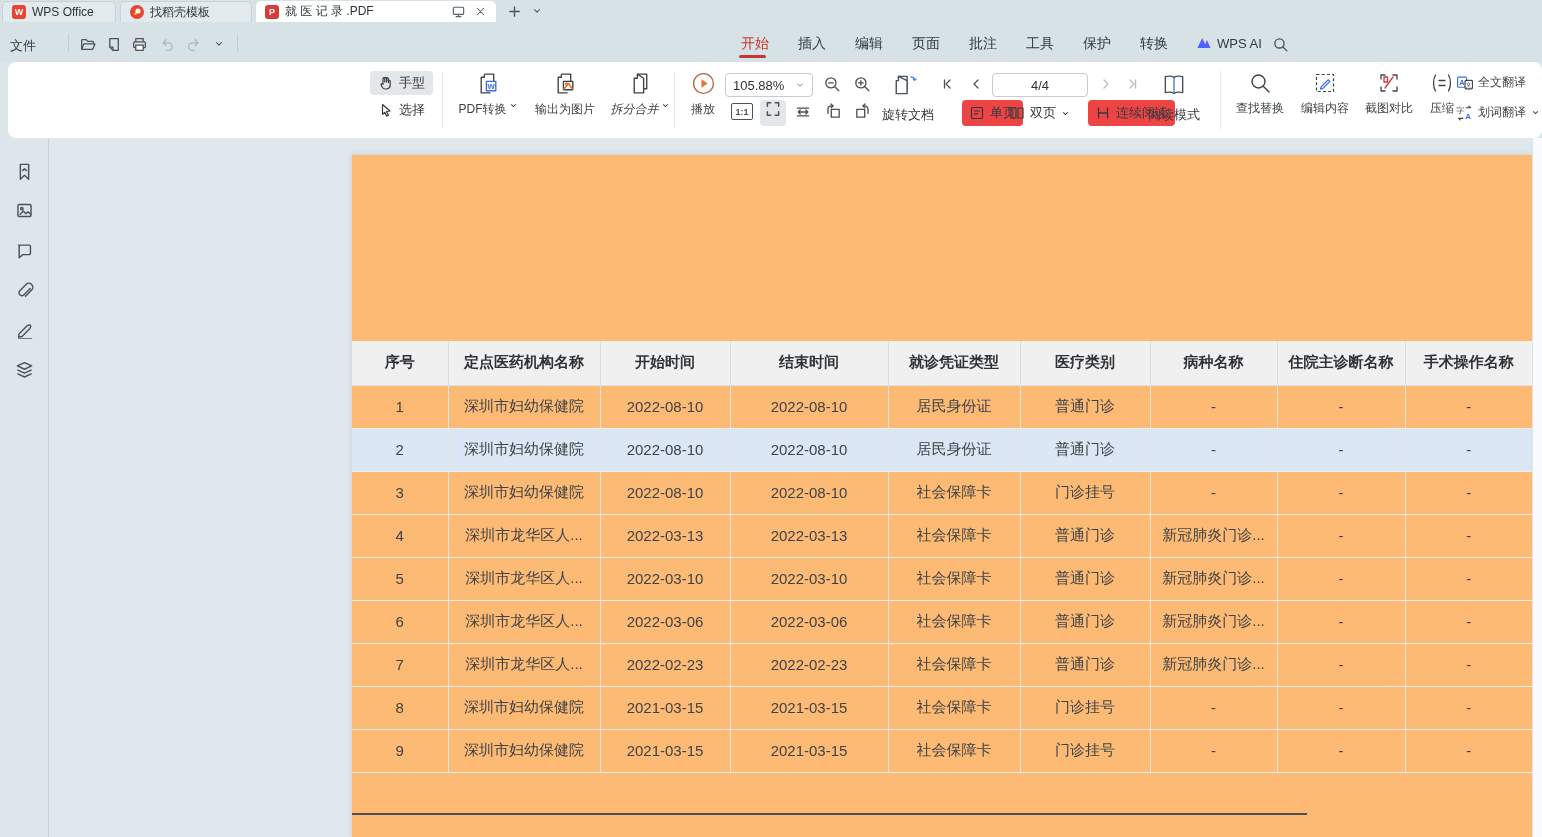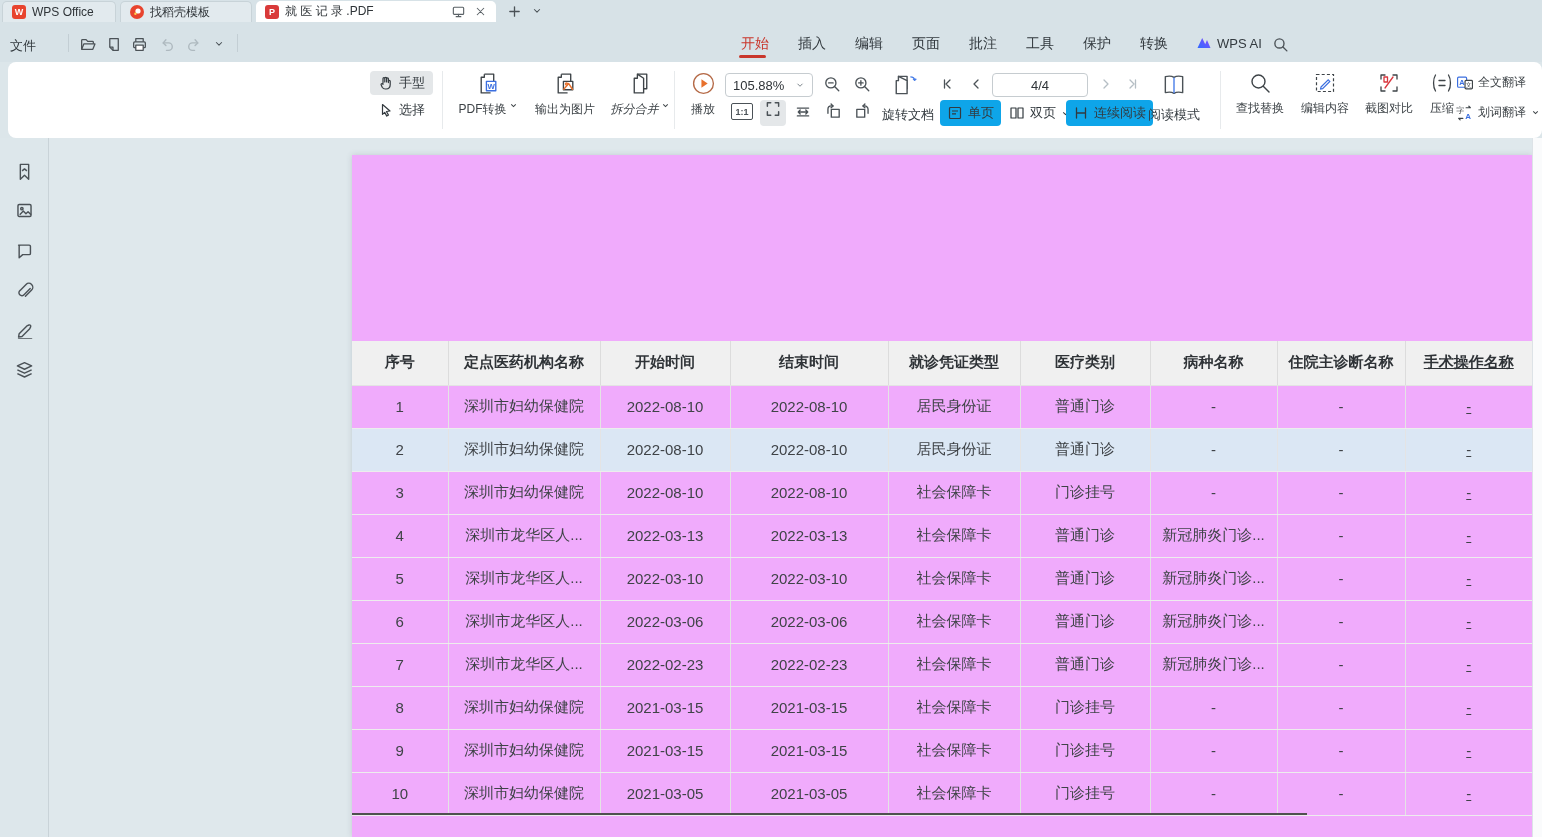--- a/index.html
+++ b/index.html
@@ -37,38 +37,38 @@
             justify-content:flex-start; gap:5px; padding-top:3px; font-size:12px; color:#3d4347; border-radius:4px; }
   .bigbtn .lbl { display:flex; gap:2px; white-space:nowrap; }
   .combo { position:absolute; display:flex; align-items:center; justify-content:space-between; background:#fff;
            border:1px solid #c6ccd0; border-radius:4px; font-size:13px; color:#2f3438; padding:0 7px; }
   .iconbtn { position:absolute; display:flex; justify-content:center; color:#4b5257; border-radius:4px; }
   .iconbtn.selected { background:#e4e7e9; }
   .iconbtn.disabled { color:#b5bec4; }
   .tb-label { position:absolute; font-size:13px; color:#333a3f; white-space:nowrap; }
   .toggle { position:absolute; top:38px; height:26px; display:flex; align-items:center; gap:5px; padding:0 7px;
             font-size:13px; color:#333a3f; border-radius:4px; white-space:nowrap; }
-  .toggle.selected { background:#0ea5e9; }
+  .toggle.selected { background:#ef4444;margin-left:22px; }
   .one2one { width:22px; height:17px; border:1.4px solid #4b5257; border-radius:2px; font-size:9px; font-weight:bold;
              color:#4b5257; display:flex; align-items:center; justify-content:center; letter-spacing:0; }
 
   
   #sidebar { left:0; top:138px; width:49px; height:699px; background:#dde7eb; border-right:1px solid #c9d3d8; }
   .side-ic { position:absolute; left:13px; width:22px; height:22px; color:#4b5257; display:flex; align-items:center; justify-content:center; }
 
   
   #content { left:49px; top:138px; width:1483px; height:699px; background:#dfe8ec; }
-  #page { position:absolute; left:303px; top:17px; width:1180px; height:682px; background:#f0abfc; box-shadow:0 0 6px rgba(60,80,90,.18); }
+  #page { position:absolute; left:303px; top:17px; width:1180px; height:682px; background:#fdba74; box-shadow:0 0 6px rgba(60,80,90,.18); }
   #vscroll { left:1532px; top:138px; width:10px; height:699px; background:#fafbfc; border-left:1px solid #dde3e7; }
 
   
   table.rec { position:absolute; left:0; top:186px; width:1180px; border-collapse:collapse; table-layout:fixed; font-size:15px; color:#3f4347; }
   table.rec th { height:44px; background:#f0f0f0; font-weight:bold; color:#2f3337; border-right:1px solid #dcdcdc; border-bottom:1px solid #e3e3e3; text-align:center; overflow:hidden; white-space:nowrap; }
   table.rec td { height:43px; border-right:1px solid #e4e4e4; border-bottom:1px solid #ededed; text-align:center; overflow:hidden; white-space:nowrap; }
-  table.rec th:last-child, table.rec td:last-child { border-right:none;text-decoration:underline; }
+  table.rec th:last-child, table.rec td:last-child { border-right:none; }
   table.rec tr.hl td { background:#dbe7f4; }
   #table-endline { left:0; top:658px; width:955px; height:2px; background:#4f4f4f; }
 </style>
 </head>
 <body>
 
 <div id="tabbar" class="abs">
   <div class="tab inactive" style="left:2px; width:114px;">
     <span class="tab-logo" style="background:#e8442e;">W</span>
     <span>WPS Office</span>
@@ -586,29 +586,18 @@
             <td>9</td>
             <td>深圳市妇幼保健院</td>
             <td>2021-03-15</td>
             <td>2021-03-15</td>
             <td>社会保障卡</td>
             <td>门诊挂号</td>
             <td>-</td>
             <td>-</td>
             <td>-</td>
           </tr>
-          <tr>
-            <td>10</td>
-            <td>深圳市妇幼保健院</td>
-            <td>2021-03-05</td>
-            <td>2021-03-05</td>
-            <td>社会保障卡</td>
-            <td>门诊挂号</td>
-            <td>-</td>
-            <td>-</td>
-            <td>-</td>
-          </tr>
         </tbody>
     </table>
     <div id="table-endline" class="abs"></div>
   </div>
 </div>
 <div id="vscroll" class="abs"></div>
 
 </body></html>

